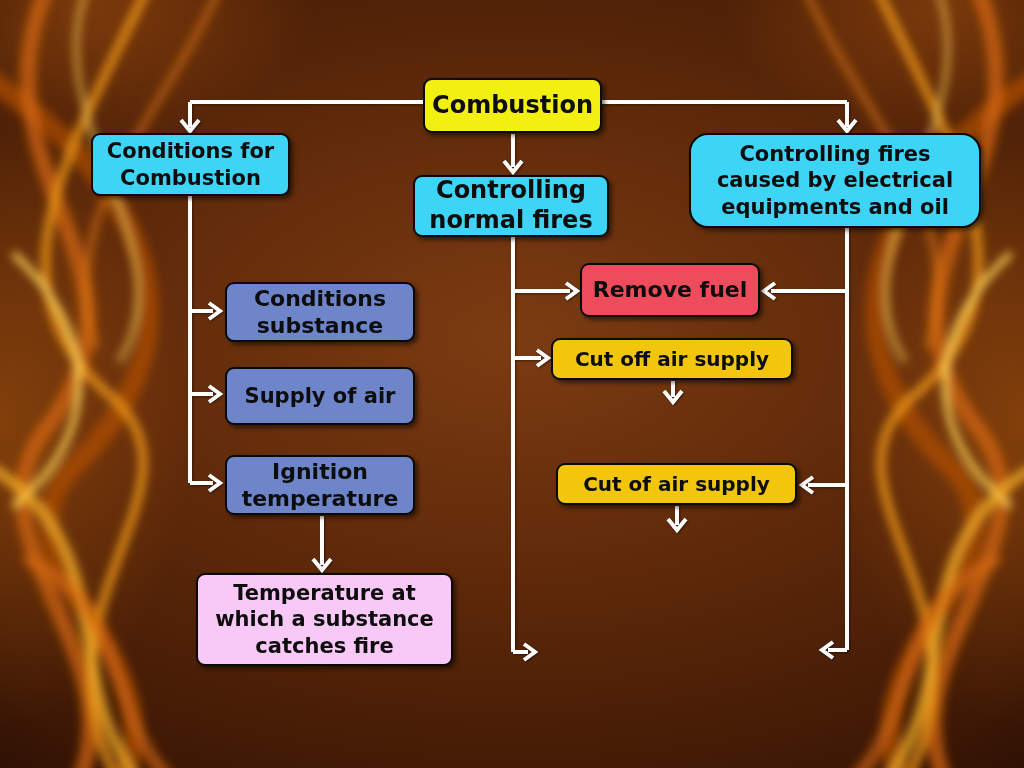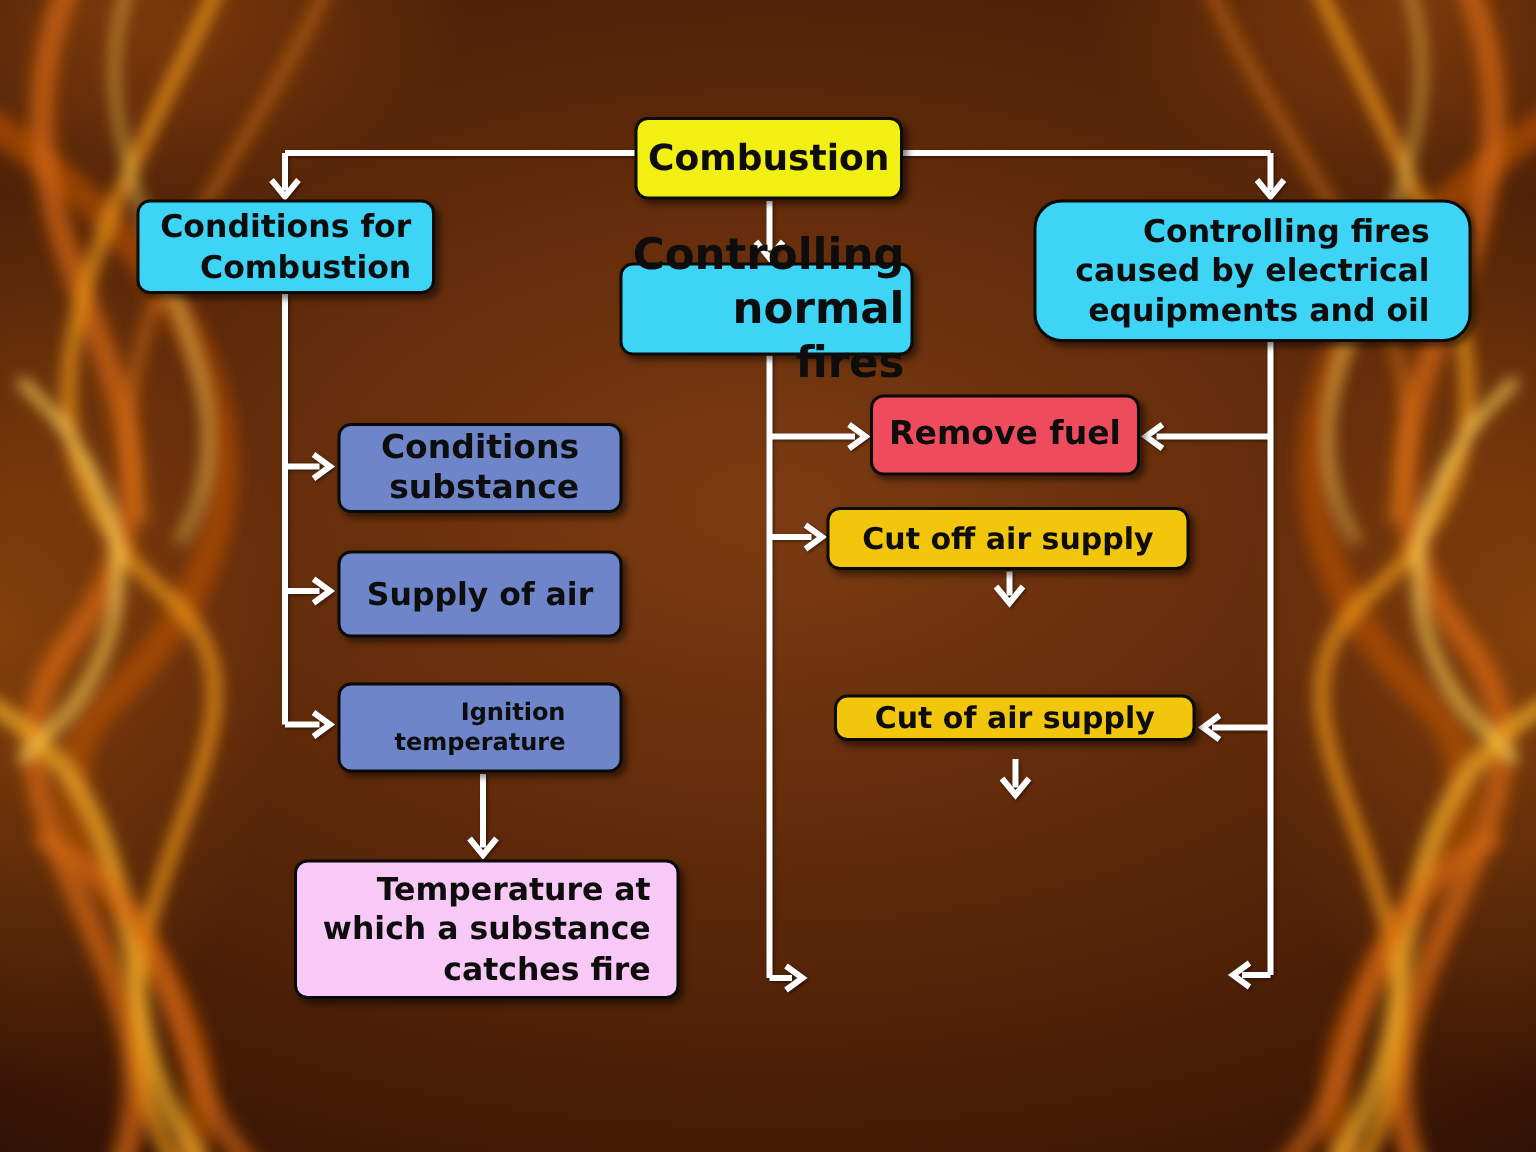--- a/index.html
+++ b/index.html
@@ -16,21 +16,21 @@
       radial-gradient(30% 24% at 93% 0%, rgba(224,112,20,.38), rgba(224,112,20,0) 75%),
       radial-gradient(26% 55% at 0% 55%, rgba(233,126,18,.30), rgba(233,126,18,0) 72%),
       radial-gradient(26% 55% at 100% 55%, rgba(233,126,18,.30), rgba(233,126,18,0) 72%),
       radial-gradient(92% 72% at 50% 44%, #7c3c12 0%, #602a0a 42%, #471d06 74%, #2f1004 100%);
   }
   .flames{position:absolute;inset:0;}
   .connectors{position:absolute;inset:0;filter:drop-shadow(1.5px 1.5px 1px rgba(0,0,0,.45));}
   .connectors path{stroke:#ffffff;stroke-width:4;fill:none;}
   .node{
     position:absolute;display:flex;align-items:center;justify-content:center;
-    text-align:right;font-weight:bold;color:#0d0d0d;white-space:pre-line;
+    text-align:center;font-weight:bold;color:#0d0d0d;white-space:pre-line;
     border:2px solid #0a0a0a;border-radius:9px;line-height:1.24;
     box-shadow:3px 3px 4px rgba(0,0,0,.5);box-sizing:border-box;padding:2px 4px;
   }
 </style>
 </head>
 <body>
 
 <div class="stage">
 
   <svg class="flames" viewBox="0 0 1024 768" width="1024" height="768">
@@ -96,41 +96,41 @@
     <path d="M664 391 L673 402 L682 391"></path>
     <path d="M677 506 V525"></path>
     <path d="M668 519 L677 530 L686 519"></path>
   </svg>
 
   <div class="node" style="left: 423px; top: 78px; width: 179px; height: 55px; font-size: 24px; background-color: rgb(242, 239, 18);">Combustion</div>
 
   <div class="node" style="left: 91px; top: 133px; width: 199px; height: 63px; font-size: 21px; background-color: rgb(62, 212, 246);">Conditions for
 Combustion</div>
 
-  <div class="node" style="left: 413px; top: 175px; width: 196px; height: 62px; font-size: 29px; background-color: rgb(62, 212, 246);">Controlling
+  <div class="node" style="left: 413px; top: 175px; width: 196px; height: 62px; font-size: 24px; background-color: rgb(62, 212, 246);">Controlling
 normal fires</div>
 
   <div class="node" style="left: 689px; top: 133px; width: 292px; height: 95px; font-size: 21px; background-color: rgb(62, 212, 246); border-radius: 19px;">Controlling fires
 caused by electrical
 equipments and oil</div>
 
   <div class="node" style="left: 225px; top: 282px; width: 190px; height: 60px; font-size: 22px; background-color: rgb(111, 133, 202);">Conditions
 substance</div>
 
   <div class="node" style="left: 225px; top: 367px; width: 190px; height: 58px; font-size: 21px; background-color: rgb(111, 133, 202);">Supply of air</div>
 
-  <div class="node" style="left: 225px; top: 455px; width: 190px; height: 60px; font-size: 16px; background-color: rgb(111, 133, 202);">Ignition
+  <div class="node" style="left: 225px; top: 455px; width: 190px; height: 60px; font-size: 22px; background-color: rgb(111, 133, 202);">Ignition
 temperature</div>
 
   <div class="node" style="left: 196px; top: 573px; width: 257px; height: 93px; font-size: 21px; background-color: rgb(248, 201, 246);">Temperature at
 which a substance
 catches fire</div>
 
   <div class="node" style="left: 580px; top: 263px; width: 180px; height: 54px; font-size: 22px; background-color: rgb(238, 75, 92);">Remove fuel</div>
 
   <div class="node" style="left: 551px; top: 338px; width: 242px; height: 42px; font-size: 20px; background-color: rgb(242, 198, 13);">Cut off air supply</div>
 
 
-  <div class="node" style="left: 556px; top: 463px; width: 241px; height: 31px; font-size: 20px; background-color: rgb(242, 198, 13);">Cut of air supply</div>
+  <div class="node" style="left: 556px; top: 463px; width: 241px; height: 42px; font-size: 20px; background-color: rgb(242, 198, 13);">Cut of air supply</div>
 
 
 
 </div>
 
 </body></html>

